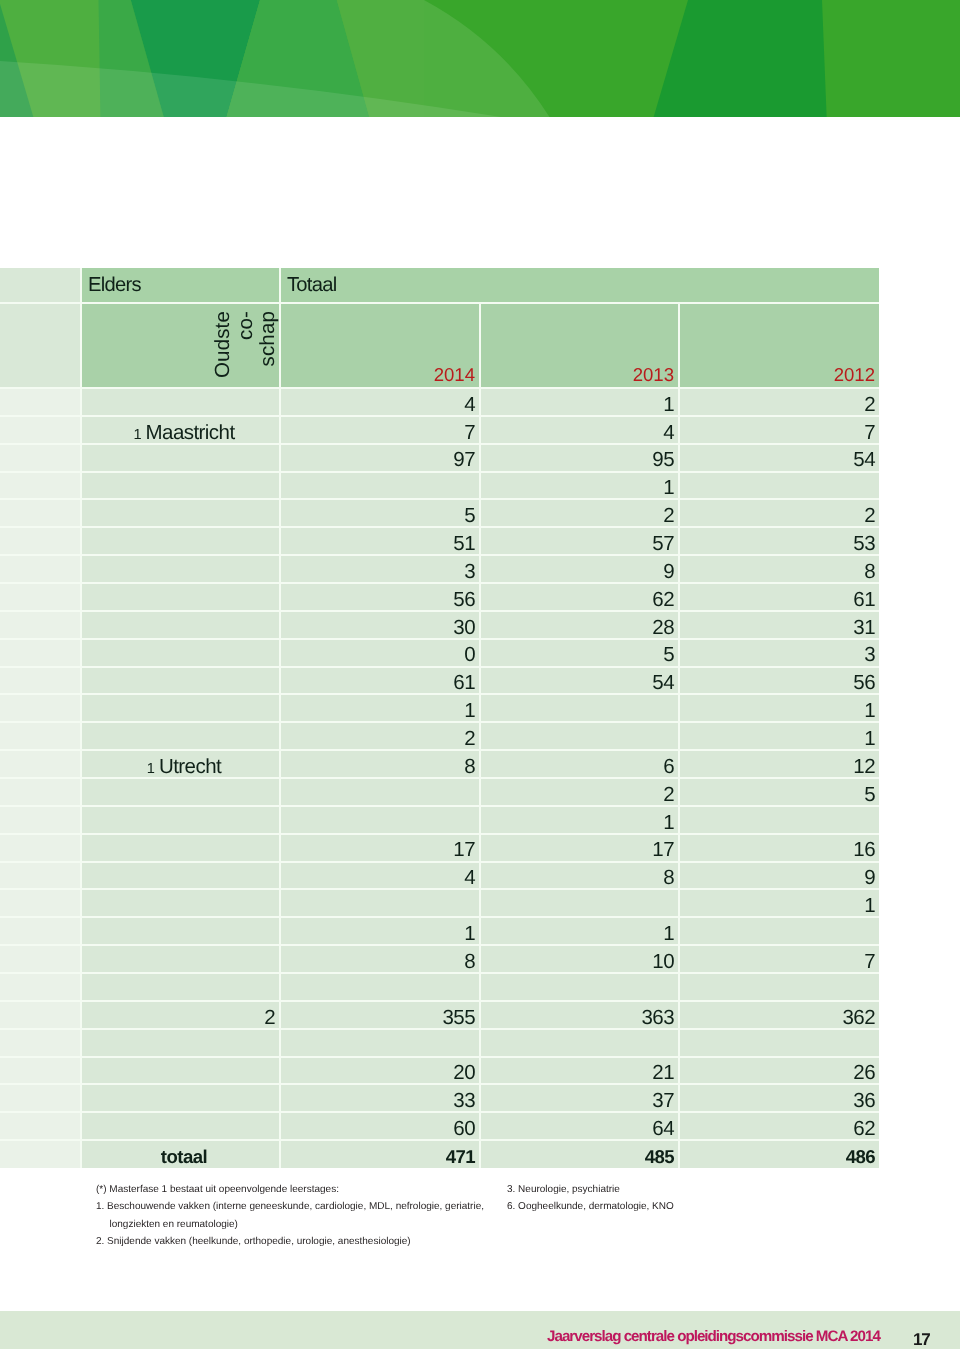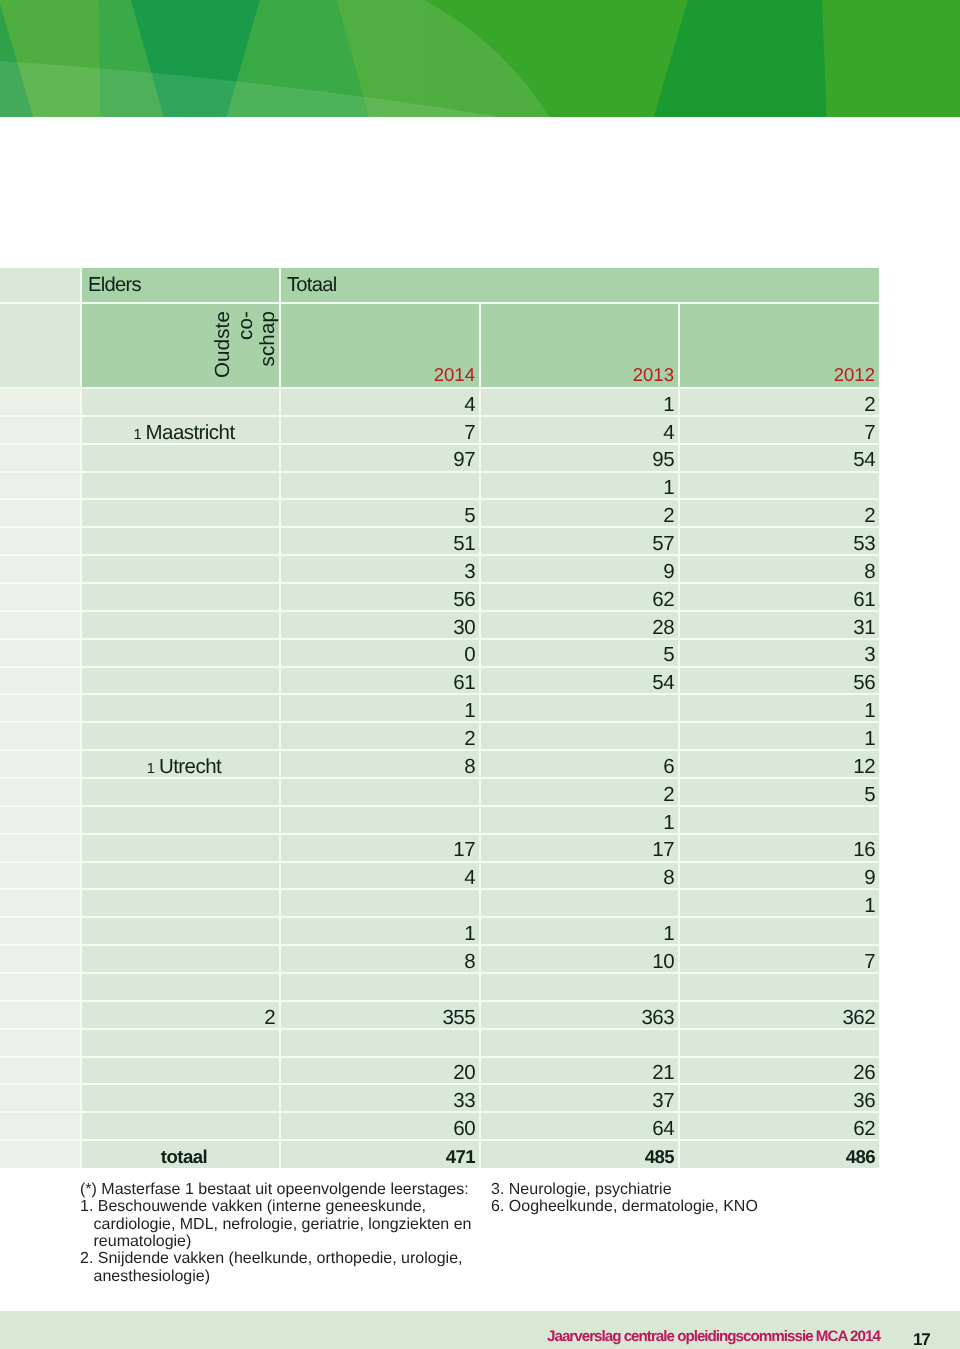--- a/index.html
+++ b/index.html
@@ -43,21 +43,21 @@
   .tbl td.lab{text-align:center;padding-left:7px;}
   .tbl td.lab.rgt{text-align:right;padding-right:4px;}
   .sup{font-size:14.6px;}
   .labtx{margin-left:4.5px;}
   .total td{font-weight:bold;font-size:18.6px;}
   .nb{border-right:0 !important;}
 
 
 
   
-  .fn{position:absolute;font-size:16px;line-height:17.35px;color:#231f20;}
+  .fn{position:absolute;font-size:10px;line-height:17.35px;color:#231f20;margin-left:16px;}
   .fn-l{left:80px;top:1181px;width:396px;}
   .fn-r{left:491px;top:1181px;width:400px;}
   .fn p{margin:0;text-indent:-13.5px;padding-left:13.5px;}
   .fn p.noind{text-indent:0;padding-left:0;}
 
   
   .footband{position:absolute;left:0;top:1311px;width:960px;height:38px;background:#d9e8d4;}
   .foottxt{position:absolute;left:547px;top:1329px;font-size:15.2px;letter-spacing:-1.0px;
            color:#be185d;font-weight:bold;line-height:1;}
   .footpg{position:absolute;left:913px;top:1331px;font-size:17px;letter-spacing:-1.2px;

